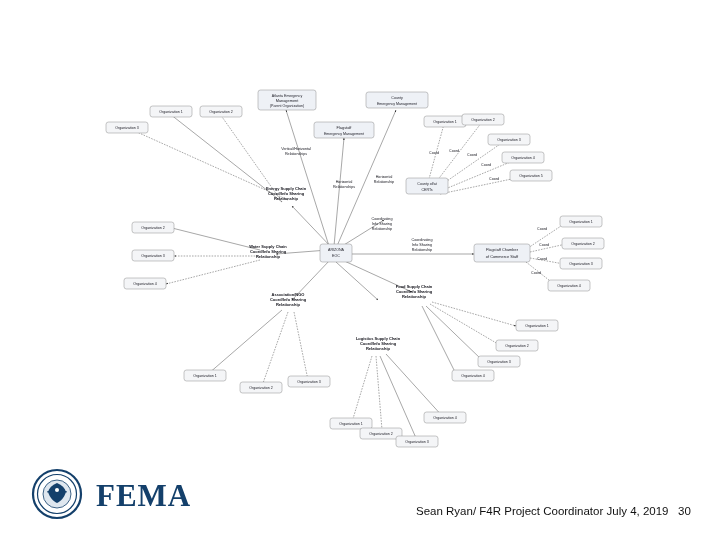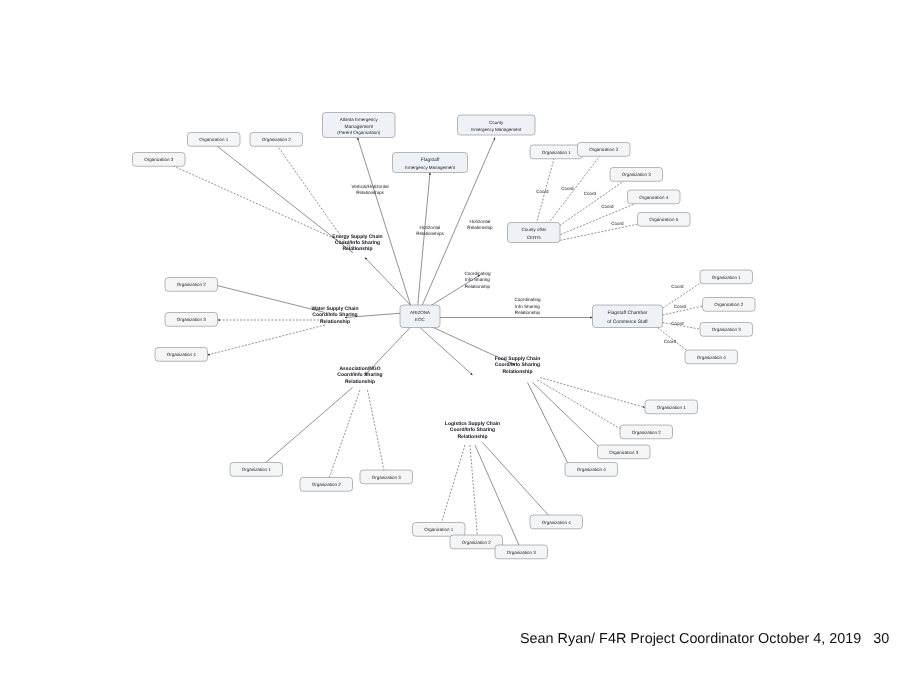--- a/index.html
+++ b/index.html
@@ -358,16 +358,29 @@
           <text class="node-label tiny" x="485" y="186">Organization 3</text>
         </g>
         <g>
           <rect class="node-rect plain" x="452" y="202" width="42" height="11" rx="2.5"></rect>
           <text class="node-label tiny" x="473" y="208">Organization 4</text>
         </g>
       </g>
     </svg>
   </div>
 
-
-  <div id="footer-text"><span>Sean Ryan/ F4R Project Coordinator October 4, 2019</span>&nbsp;&nbsp; <span>30</span></div>
+  <div id="fema-logo">
+    <svg viewBox="0 0 180 52" xmlns="http://www.w3.org/2000/svg">
+      <g>
+        <circle cx="27" cy="26" r="24" fill="#ffffff" stroke="#14406b" stroke-width="2.2"></circle>
+        <circle cx="27" cy="26" r="19.5" fill="#ffffff" stroke="#14406b" stroke-width="1.2"></circle>
+        <circle cx="27" cy="26" r="14" fill="#dfe7ef" stroke="#14406b" stroke-width="0.8"></circle>
+        <path d="M27 15 c5 2 8 5 9 9 c-2 6 -5 9 -9 11 c-4 -2 -7 -5 -9 -11 c1 -4 4 -7 9 -9 z" fill="#14406b"></path>
+        <path d="M17 24 q10 -4 20 0" stroke="#14406b" stroke-width="1" fill="none"></path>
+        <circle cx="27" cy="22" r="2" fill="#ffffff"></circle>
+      </g>
+      <text x="66" y="38" font-family="Liberation Serif, serif" font-size="31" font-weight="bold" fill="#14406b" letter-spacing="1">FEMA</text>
+    </svg>
+  </div>
+
+  <div id="footer-text"><span>Sean Ryan/ F4R Project Coordinator July 4, 2019</span>&nbsp;&nbsp; <span>30</span></div>
 
 </div>
 
 </body></html>

